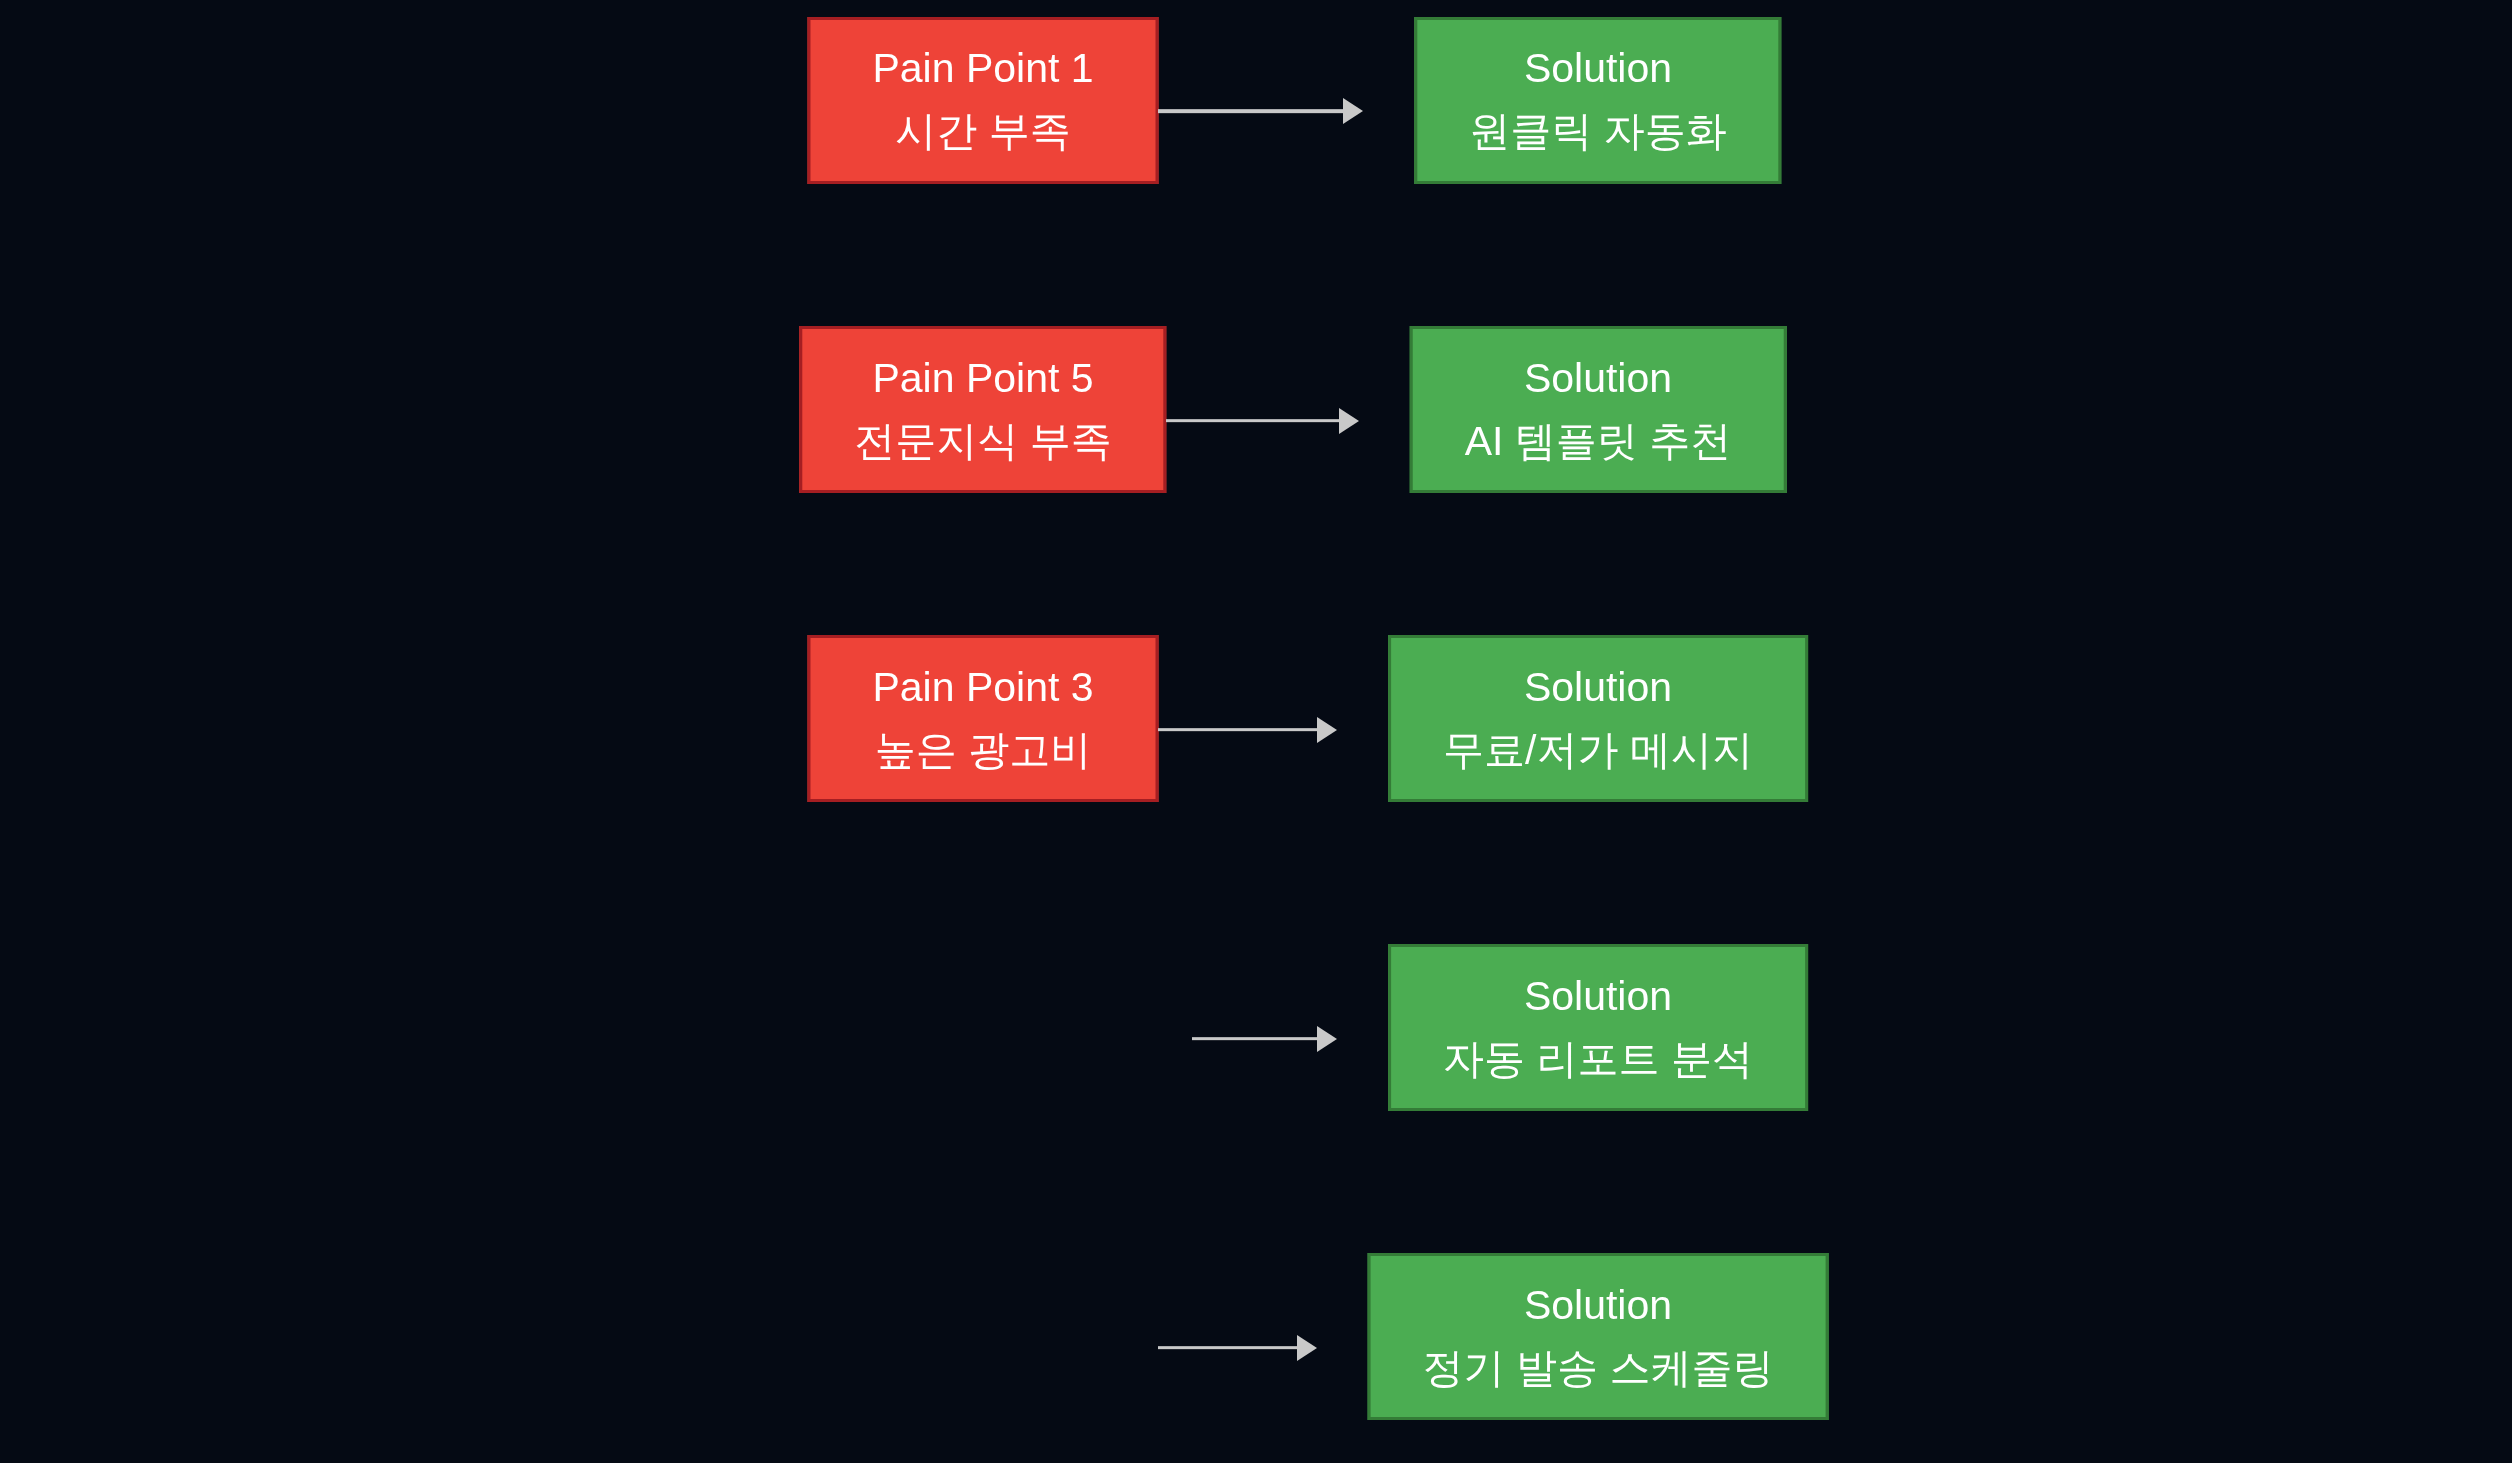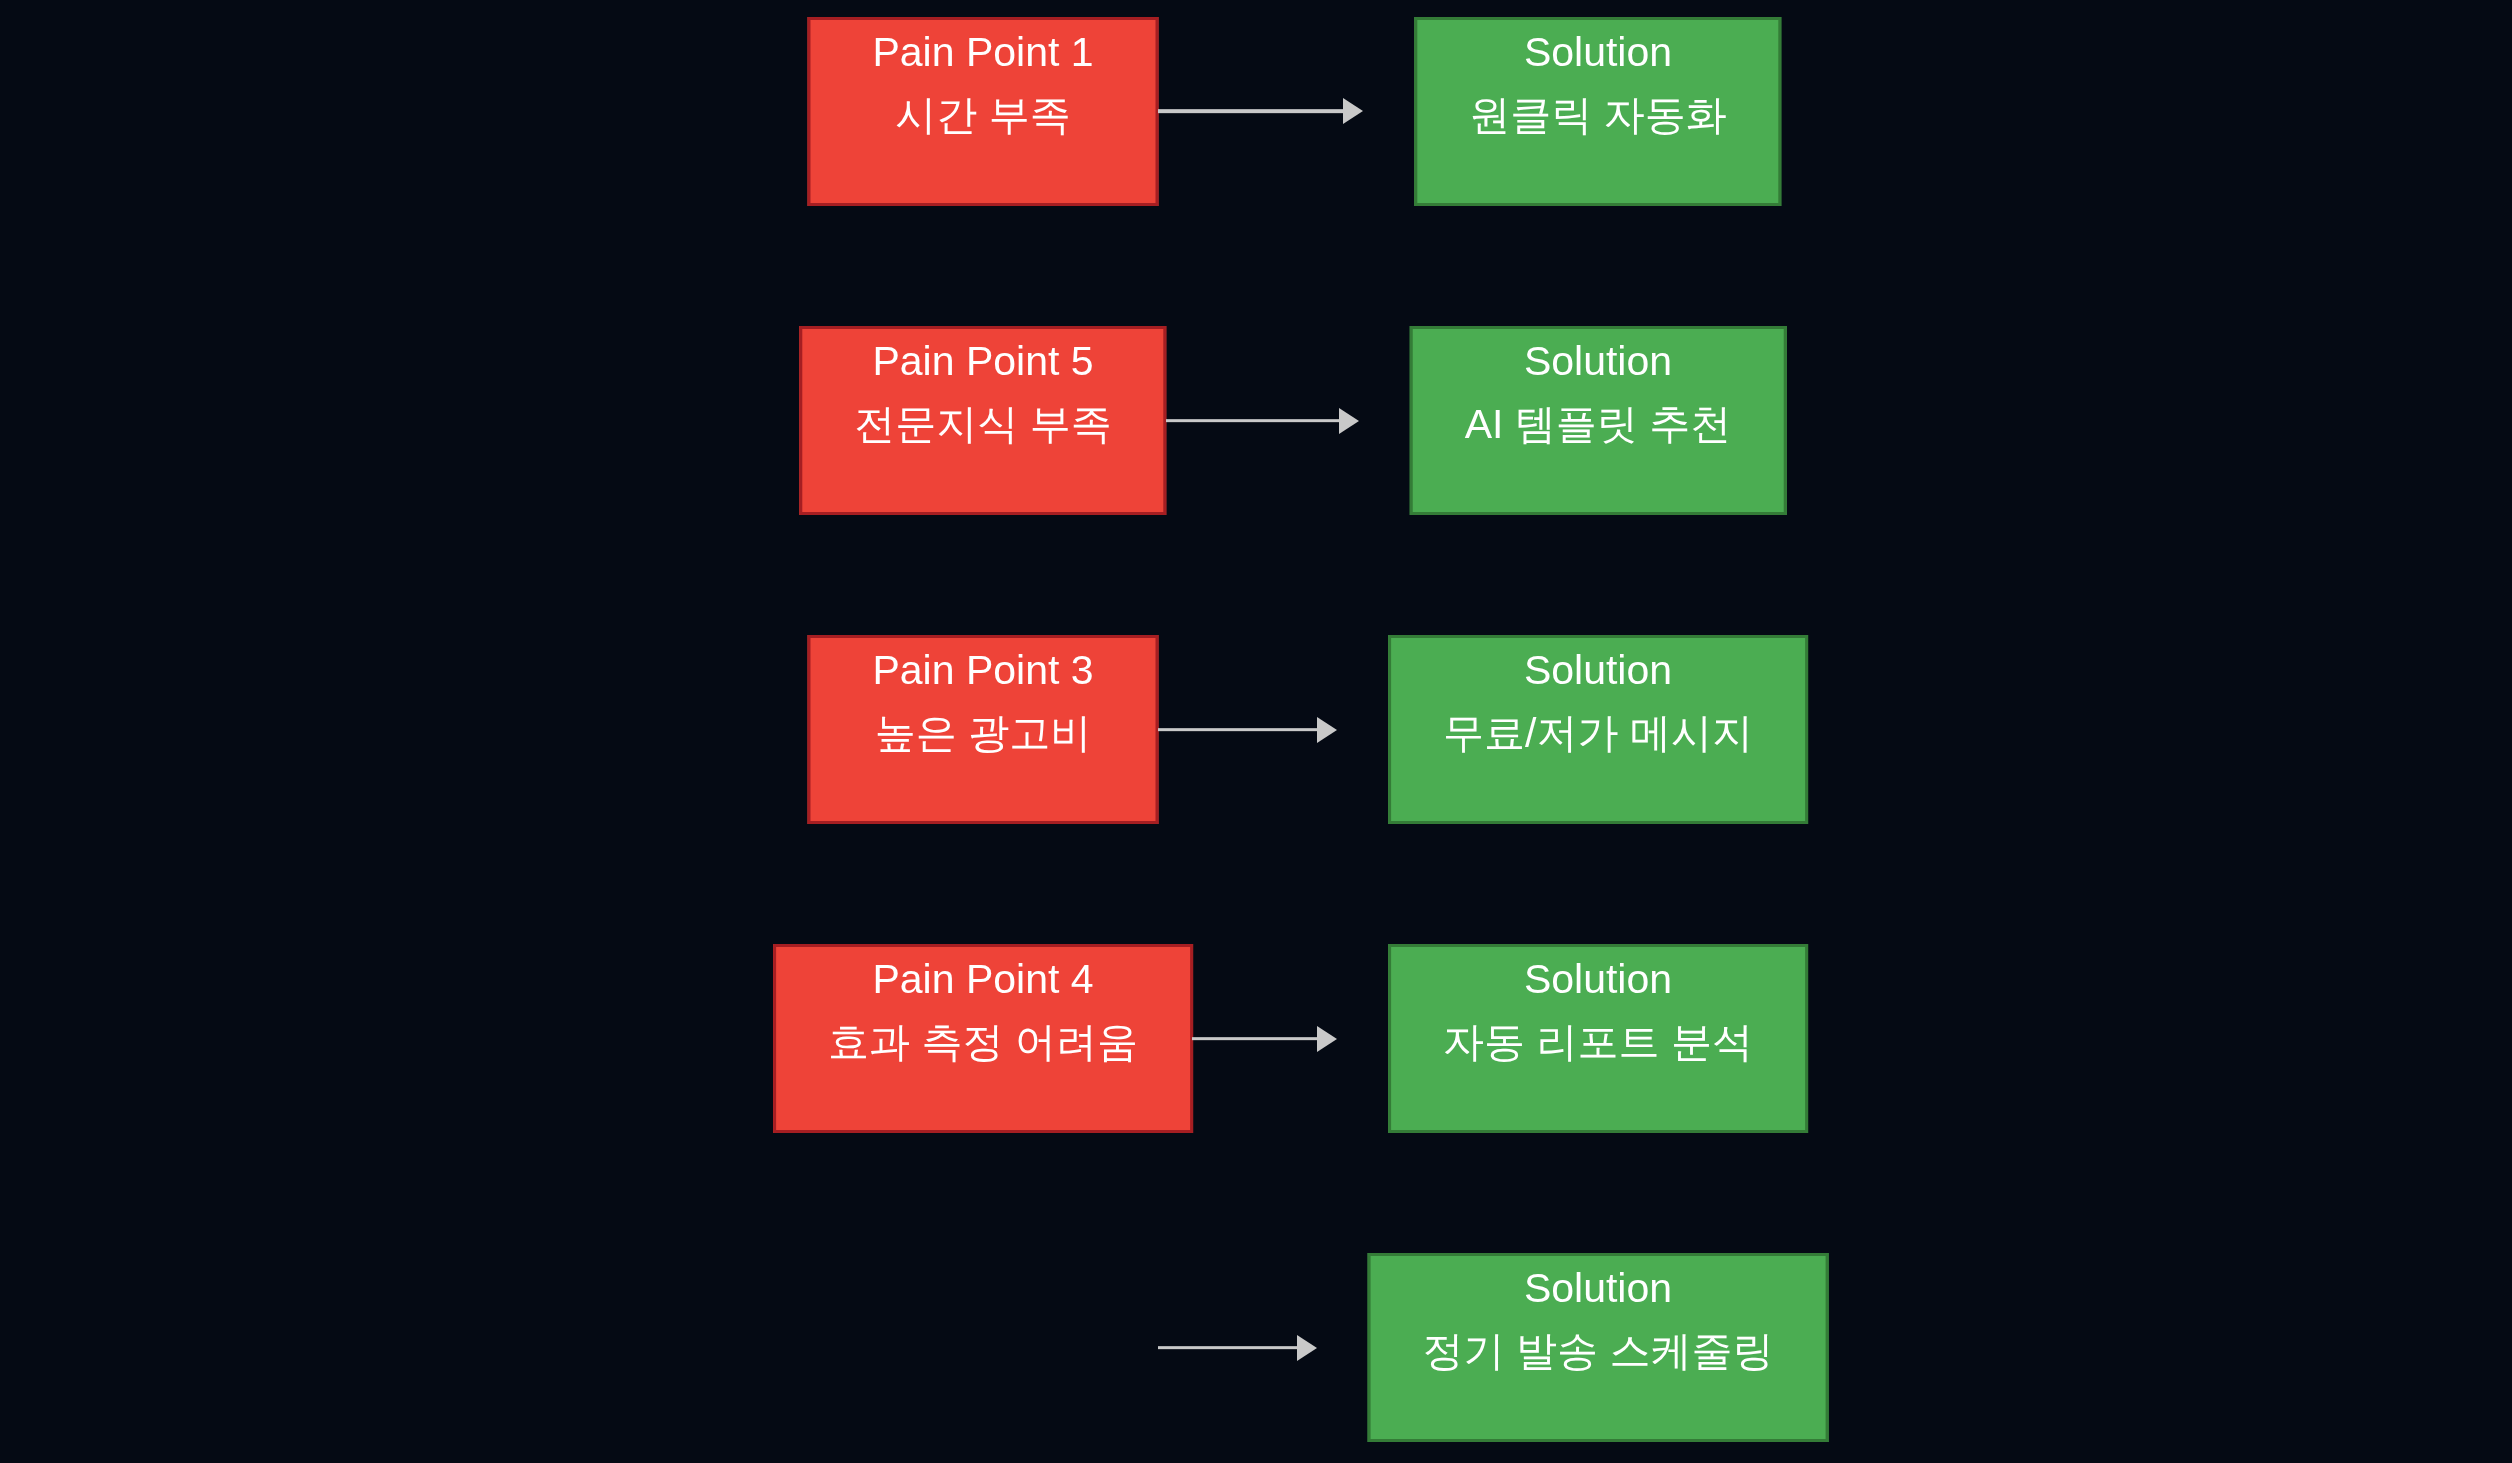--- a/index.html
+++ b/index.html
@@ -17,25 +17,26 @@
   }
   .row {
     position: absolute;
     left: 0;
     width: 100%;
     height: 189px;
   }
   .box {
     position: absolute;
     top: 0;
-    height: 189px;
+    height: 167px;
     box-sizing: border-box;
     display: flex;
     flex-direction: column;
     align-items: center;
+    justify-content: center;
     gap: 22px;
     padding: 12px 52px;
     white-space: nowrap;
     color: var(--text, #ffffff);
     font-size: 41px;
     line-height: 1;
     min-width: 351px;
   }
   .box .line {
     display: block;
@@ -123,24 +124,20 @@
       <div class="shaft"></div>
       <div class="head"></div>
     </div>
     <div class="box green">
       <span class="line">Solution</span>
       <span class="line">무료/저가 메시지</span>
     </div>
   </div>
 
   <div class="row" style="top:944px">
-    <div class="box red">
-      <span class="line">Pain Point 4</span>
-      <span class="line">효과 측정 어려움</span>
-    </div>
     <div class="arrow" style="left: 1192px; width: 145px;">
       <div class="shaft"></div>
       <div class="head"></div>
     </div>
     <div class="box green">
       <span class="line">Solution</span>
       <span class="line">자동 리포트 분석</span>
     </div>
   </div>
 

